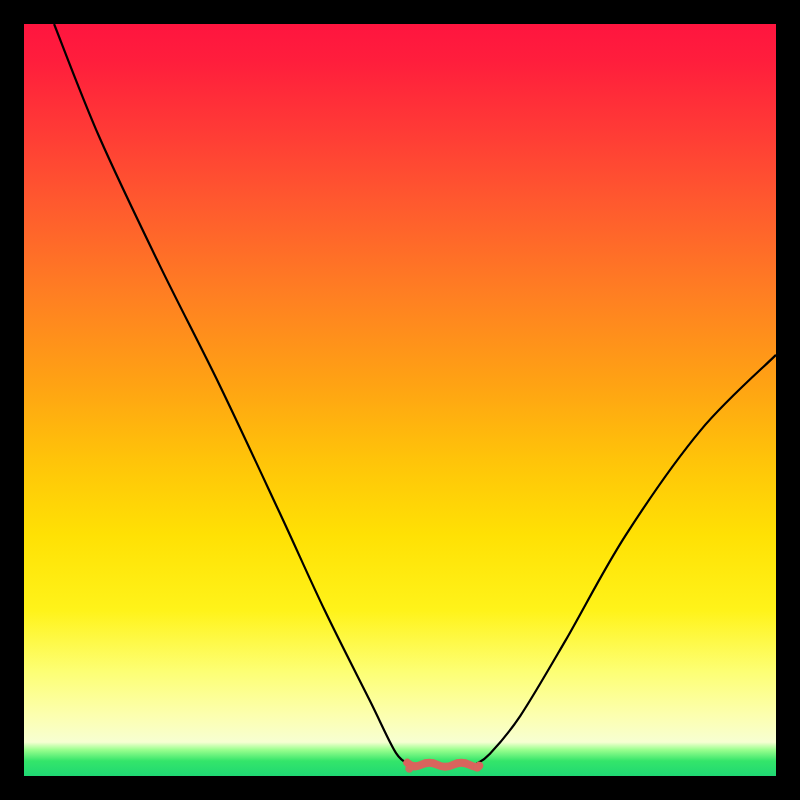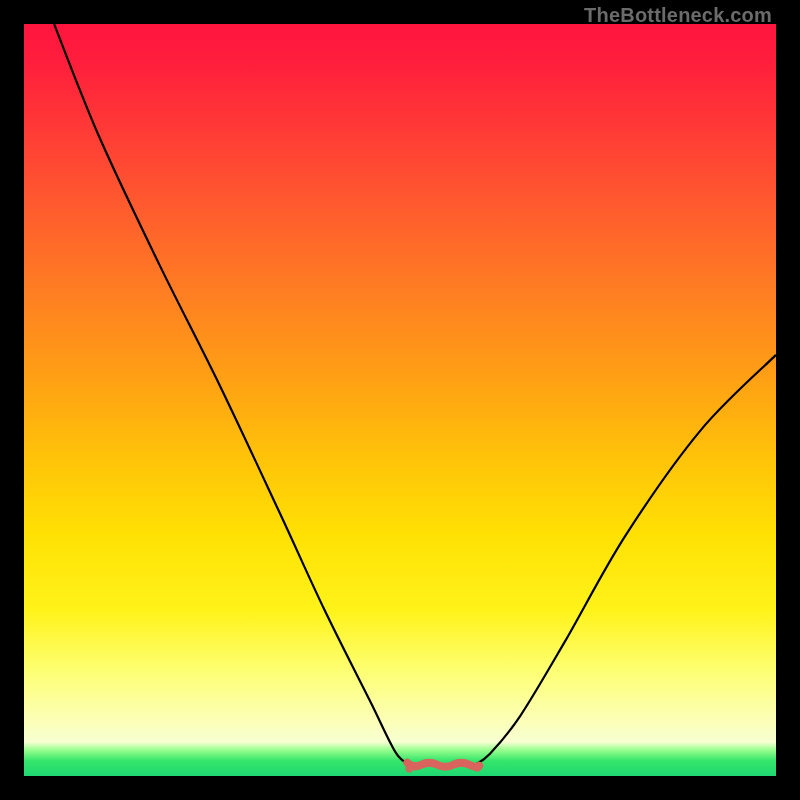--- a/index.html
+++ b/index.html
@@ -89,14 +89,13 @@
   q 6 6 14 2
   q 8 -4 16 0
   q 8 4 16 0
   q 8 -4 16 0
   q 8 4 9.919999999999959 1"></path>
       <path id="min-marker-fill" class="bottom-blob-fill" d="
   M 385.28000000000003 740.72 a 4 4 0 1 0 0.01 0
   M 453.2 739.72 a 4 4 0 1 0 0.01 0"></path>
     </svg>
   </div>
-  <div class="watermark">TheBottleneck.com</div>
 </div>
 
 </body></html>

